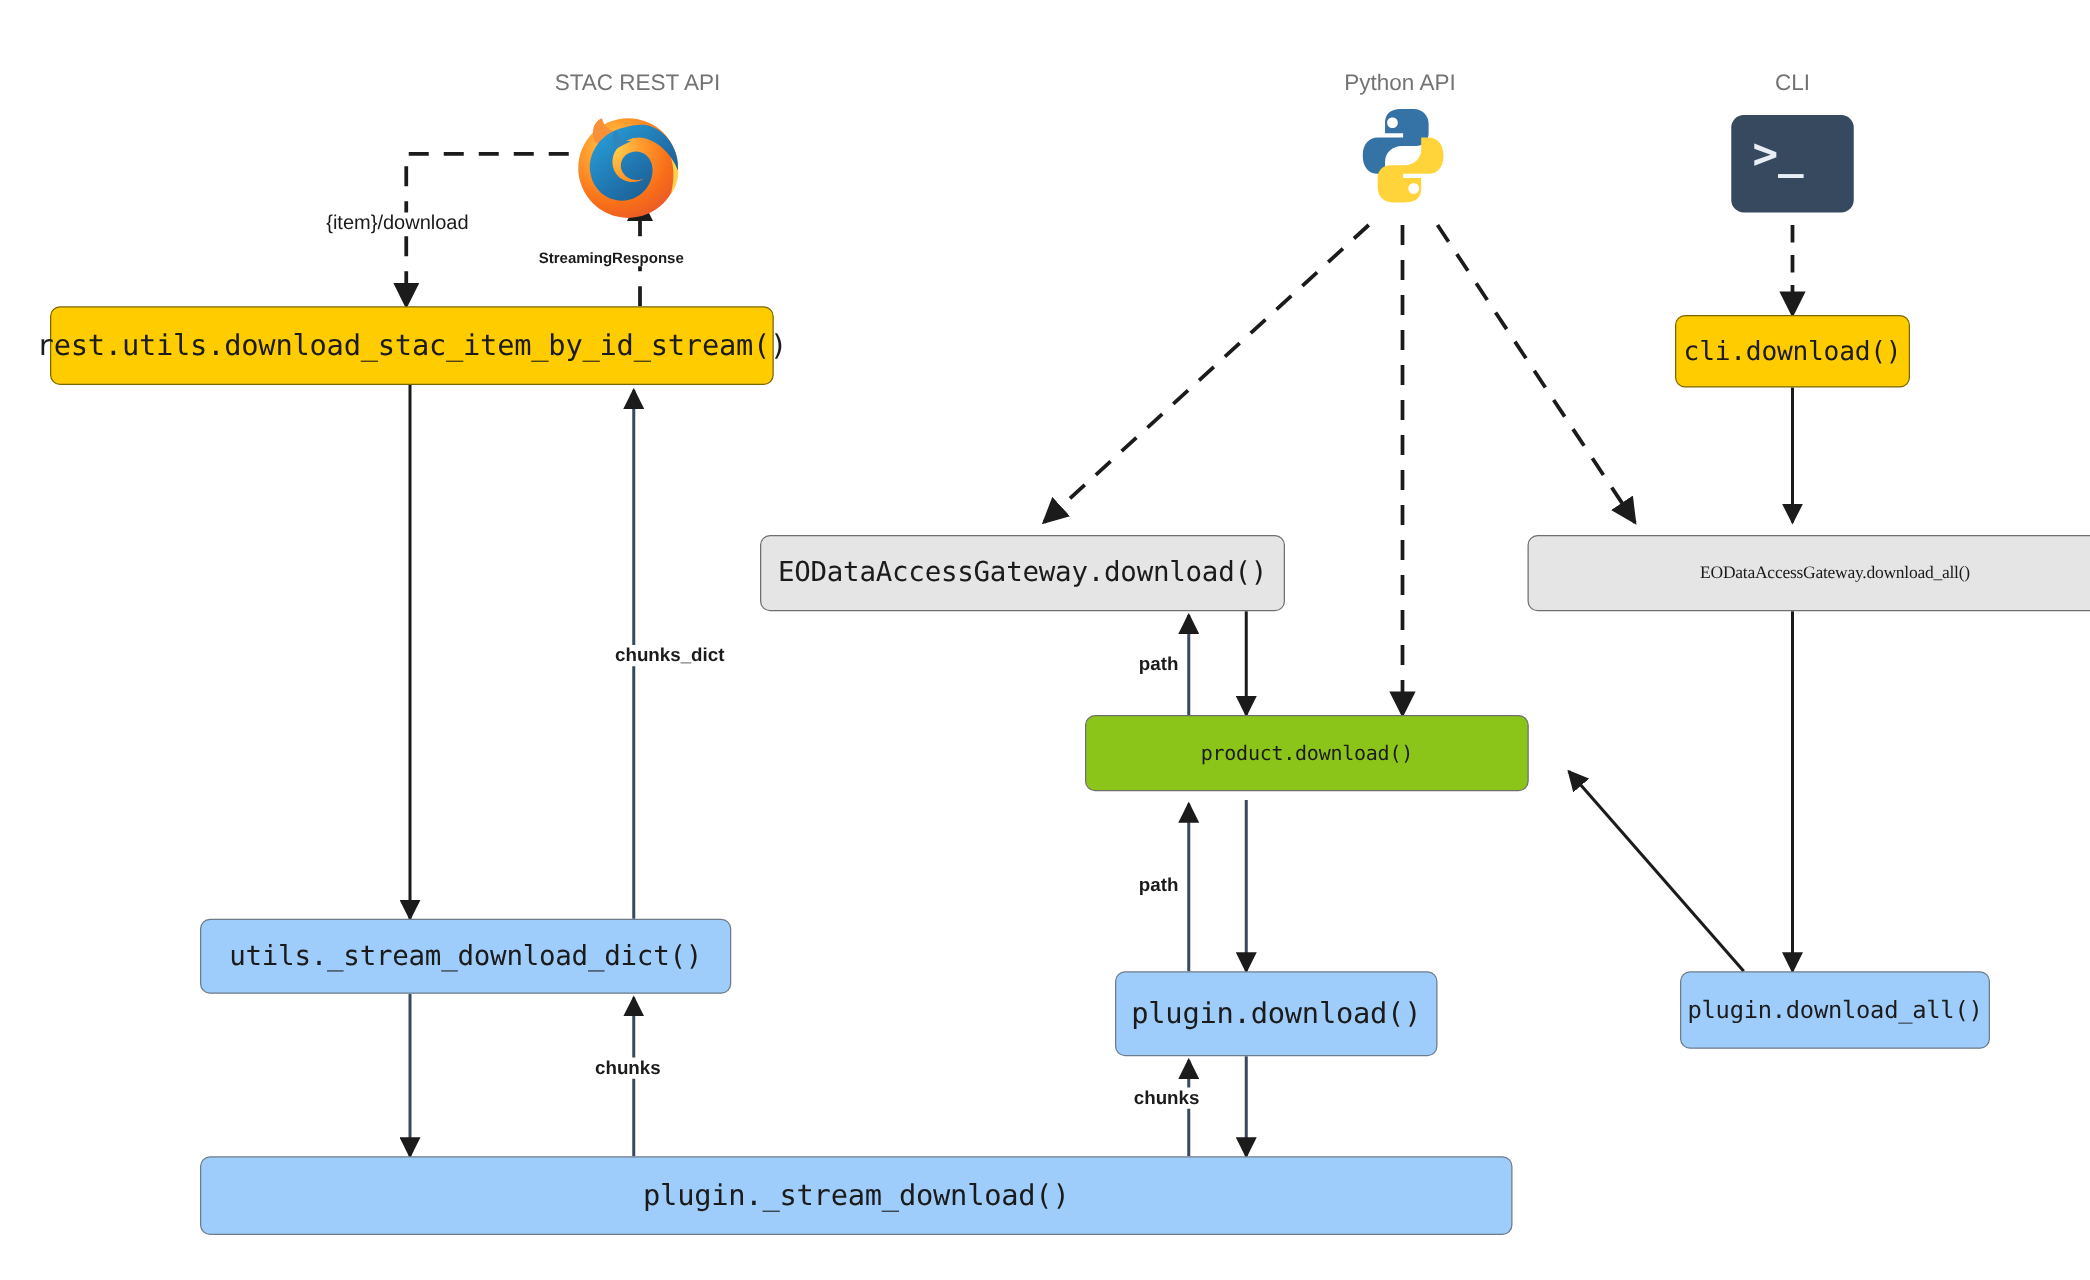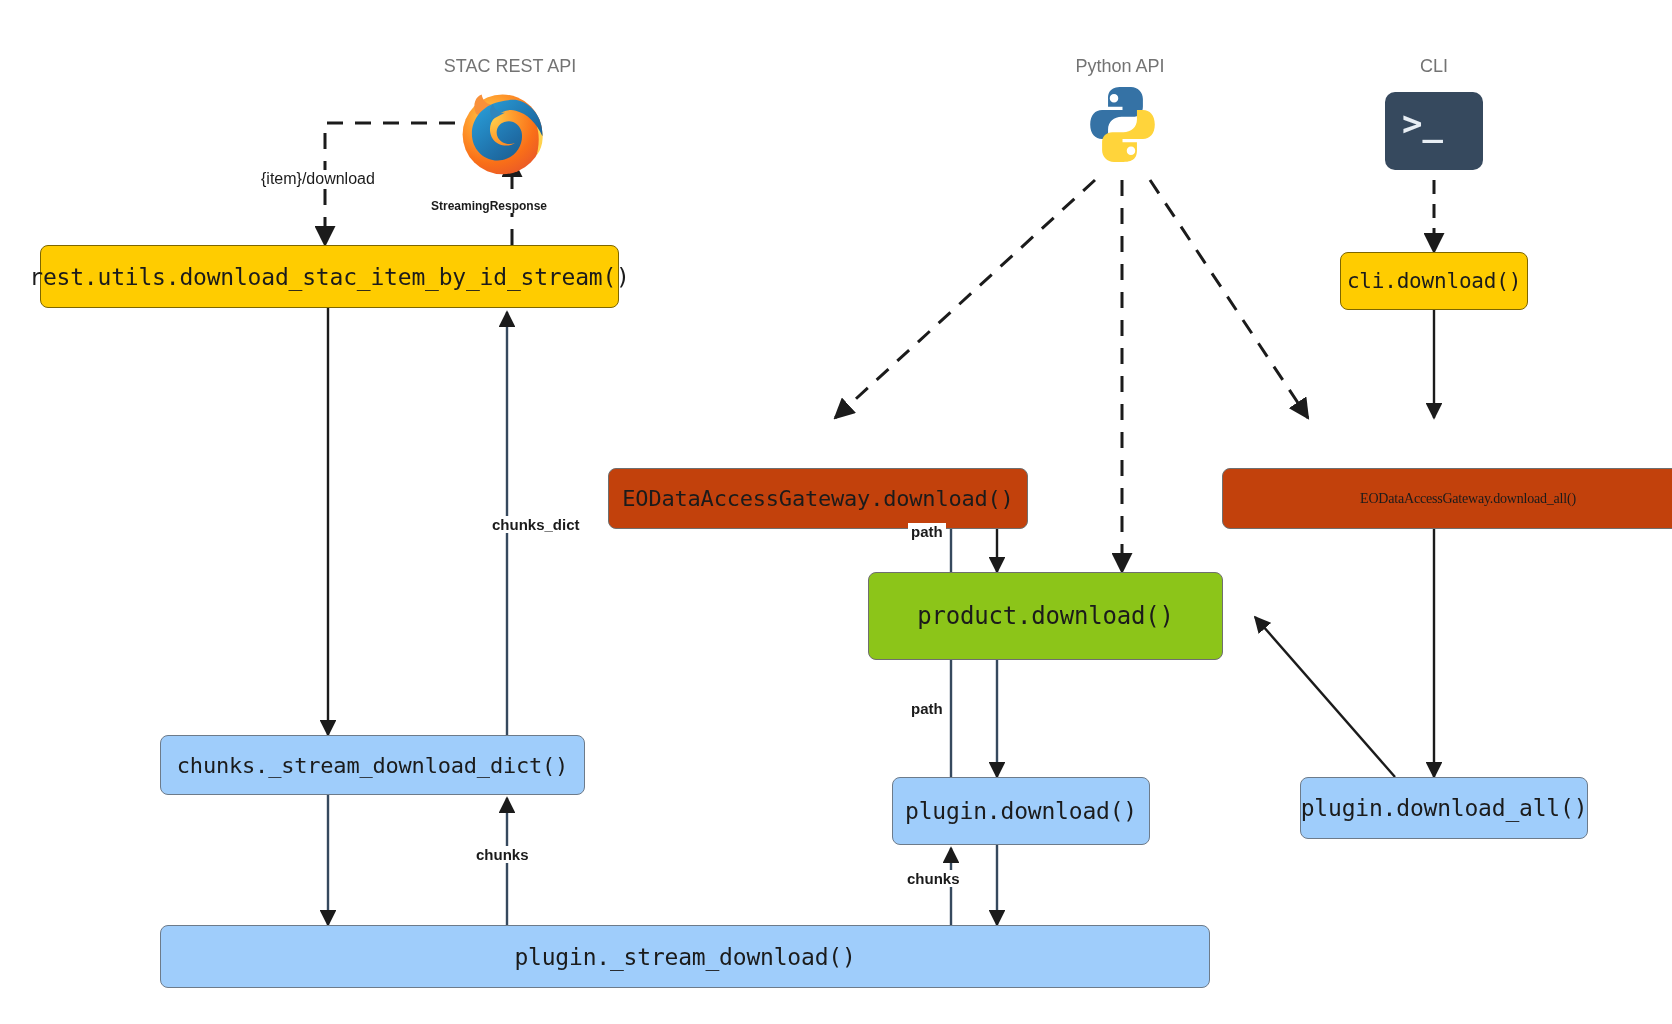--- a/index.html
+++ b/index.html
@@ -31,21 +31,21 @@
     align-items: center;
     justify-content: center;
     font-family: "DejaVu Sans Mono", "Liberation Mono", monospace;
     color: #1b1b1b;
     letter-spacing: -0.2px;
     white-space: nowrap;
     z-index: 3;
   }
   .node.yellow  { background: #ffcc00; border-color: #7d6600; }
   .node.blue    { background: #9fcdfb; border-color: #6d7b8a; }
-  .node.orange  { background: #c2410c; border-color: #6f6f6f; margin-top: 40px; }
+  .node.orange  { background: #e5e5e5; border-color: #6f6f6f; }
   .node.green   { background: #8cc519; border-color: #6f6f6f; }
 
   .edge-label {
     position: absolute;
     font-family: "Liberation Sans", sans-serif;
     font-weight: bold;
     font-size: 15px;
     color: #1b1b1b;
     background: #ffffff;
     padding: 0 3px;
@@ -195,48 +195,48 @@
 
   <div class="terminal-icon" style="left:1385px; top:92px;">
     <div class="prompt">&gt;_</div>
   </div>
 
   <div class="node yellow" style="left:40px; top:245px; width:579px; height:63px; font-size:23px;">
     <span>rest.utils.download_stac_item_by_id_stream()</span>
   </div>
 
   <div class="node blue" style="left:160px; top:735px; width:425px; height:60px; font-size:22px;">
-    <span>chunks._stream_download_dict()</span>
+    <span>utils._stream_download_dict()</span>
   </div>
 
   <div class="node blue" style="left:160px; top:925px; width:1050px; height:63px; font-size:23px;">
     <span>plugin._stream_download()</span>
   </div>
 
   <div class="node orange" style="left:608px; top:428px; width:420px; height:61px; font-size:22px;">
     <span>EODataAccessGateway.download()</span>
   </div>
 
   <div class="node orange" style="left:1222px; top:428px; width:492px; height:61px; font-size:14px;font-family:Liberation Serif, serif;">
     <span>EODataAccessGateway.download_all()</span>
   </div>
 
   <div class="node yellow" style="left:1340px; top:252px; width:188px; height:58px; font-size:21px;">
     <span>cli.download()</span>
   </div>
 
-  <div class="node green" style="left:868px; top:572px; width:355px; height:88px; font-size:24px;">
+  <div class="node green" style="left:868px; top:572px; width:355px; height:61px; font-size:16px;">
     <span>product.download()</span>
   </div>
 
   <div class="node blue" style="left:892px; top:777px; width:258px; height:68px; font-size:23px;">
     <span>plugin.download()</span>
   </div>
 
-  <div class="node blue" style="left:1300px; top:777px; width:288px; height:62px; font-size:23px;">
+  <div class="node blue" style="left:1344px; top:777px; width:248px; height:62px; font-size:19px;">
     <span>plugin.download_all()</span>
   </div>
 
   <div class="plain-label" style="left:258px; top:170px; font-size:16px;">{item}/download</div>
 
   <div class="edge-label" style="left:428px; top:199px; font-size:12px;">StreamingResponse</div>
 
   <div class="edge-label" style="left:455px; top:516px;margin-left:34px;">chunks_dict</div>
 
   <div class="edge-label" style="left:473px; top:846px;">chunks</div>

